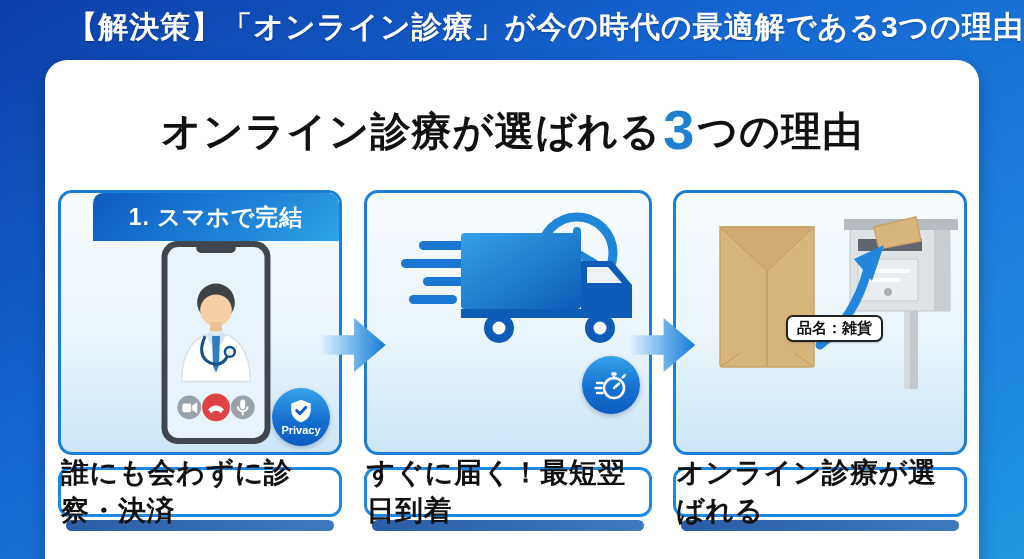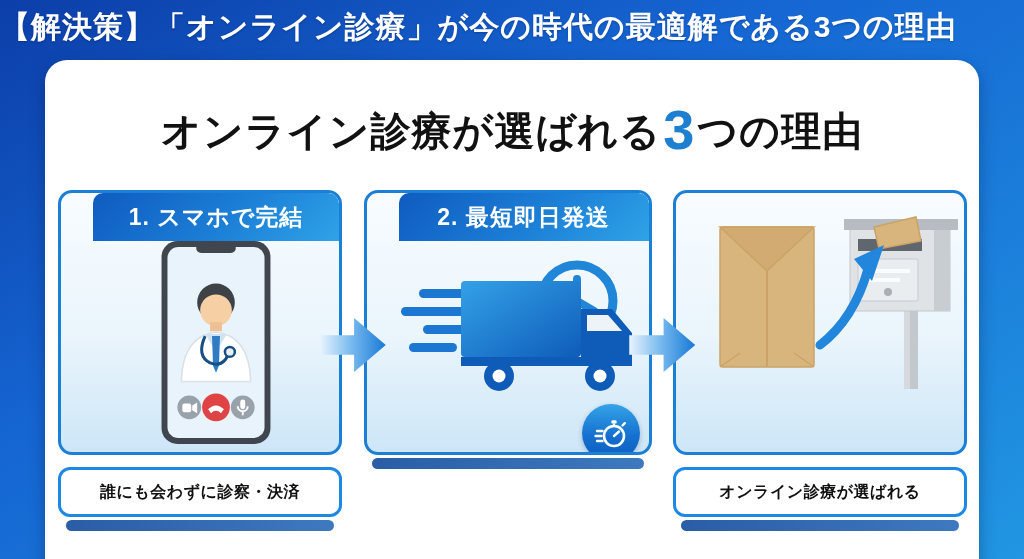--- a/index.html
+++ b/index.html
@@ -6,21 +6,21 @@
   html, body { width: 1024px; height: 559px; overflow: hidden; }
   body {
     font-family: "Liberation Sans", "DejaVu Sans", sans-serif;
     background: linear-gradient(150deg, #0c3ea8 0%, #1565d2 38%, #2196e2 100%);
     position: relative;
   }
 
   
   .top-title {
     position: absolute; left: 0; top: 7px; width: 100%;
-    text-align: left; color: #ffffff; font-weight: bold;
+    text-align: right; color: #ffffff; font-weight: bold;
     font-size: 30px; letter-spacing: 1px;
     text-shadow: 0 1px 2px rgba(0,20,60,.35);
   }
 
   
   .card {
     position: absolute; left: 45px; top: 60px; width: 934px; height: 529px;
     background: #ffffff; border-radius: 22px;
     box-shadow: 0 6px 16px rgba(0, 25, 70, 0.35);
   }
@@ -69,21 +69,21 @@
     display: flex; flex-direction: column; align-items: center; justify-content: center;
     box-shadow: 0 2px 5px rgba(0,30,80,.25);
   }
   .badge-label { color: #ffffff; font-size: 11px; font-weight: bold; line-height: 1; margin-top: 1px; }
 
   
   .caption {
     margin-top: 12px; height: 50px; background: #ffffff;
     border: 3px solid #1e88e5; border-radius: 12px;
     display: flex; align-items: center; justify-content: center;
-    font-size: 16px; font-weight: bold; color: #111111; letter-spacing: 0.5px;
+    font-size: 28px; font-weight: bold; color: #111111; letter-spacing: 0.5px;
   }
   .caption-shadow {
     margin: 3px 8px 0; height: 11px; border-radius: 8px;
     background: linear-gradient(90deg, #2a5da6, #3e79c0);
   }
 
   
   .package-label {
     position: absolute; left: 78px; top: 118px; z-index: 4;
     background: #ffffff; border: 2px solid #222222; border-radius: 7px;
@@ -132,33 +132,39 @@
                 <path d="M47,170 Q55,162 63,170 L60,174 Q55,169 50,174 Z" fill="#ffffff"></path>
               </g>
               <g>
                 <circle cx="82" cy="168" r="12" fill="#99a1ab"></circle>
                 <rect x="79.5" y="160" width="5" height="10" rx="2.5" fill="#ffffff"></rect>
                 <path d="M77,167 a5,5 0 0 0 10,0" stroke="#ffffff" stroke-width="2" fill="none"></path>
                 <line x1="82" y1="172" x2="82" y2="176" stroke="#ffffff" stroke-width="2"></line>
               </g>
             </g>
           </svg>
+          <div class="badge">
+            <svg width="26" height="26" viewBox="0 0 24 24">
+              <path d="M12 1.5 L21 5 V11 C21 16.6 17.2 20.6 12 22.4 C6.8 20.6 3 16.6 3 11 V5 Z" fill="#ffffff"></path>
+              <path d="M8 11.5 L11 14.5 L16.5 8.5" stroke="#0d5bbf" stroke-width="2.6" fill="none" stroke-linecap="round" stroke-linejoin="round"></path>
+            </svg>
+            <div class="badge-label">Privacy</div>
+          </div>
         </div>
       </div>
       <div class="caption">誰にも会わずに診察・決済</div>
       <div class="caption-shadow"></div>
     </div>
 
     <div class="arrow-slot">
       <div class="flow-arrow"></div>
     </div>
 
     <div class="panel-col">
       <div class="panel-box">
-        <div class="panel-header">2. 最短即日発送</div>
         <div class="panel-body">
           <svg width="250" height="160" viewBox="0 0 250 160" style="margin-top:16px">
             <defs>
               <linearGradient id="gblue" x1="0" y1="0" x2="1" y2="1">
                 <stop offset="0" stop-color="#34a1e8"></stop>
                 <stop offset="1" stop-color="#0e5cb8"></stop>
               </linearGradient>
             </defs>
             <g>
               <circle cx="178" cy="44" r="36" fill="none" stroke="#1f86d8" stroke-width="9"></circle>
@@ -186,20 +192,21 @@
               <rect x="17.4" y="4.2" width="5.2" height="3.4" rx="1.2" fill="#ffffff"></rect>
               <line x1="20" y1="7.6" x2="20" y2="10" stroke="#ffffff" stroke-width="2.2"></line>
               <line x1="28.5" y1="9.5" x2="30.8" y2="7.2" stroke="#ffffff" stroke-width="2.4" stroke-linecap="round"></line>
               <line x1="3" y1="15" x2="8.5" y2="15" stroke="#ffffff" stroke-width="2.4" stroke-linecap="round"></line>
               <line x1="1.5" y1="20" x2="7.5" y2="20" stroke="#ffffff" stroke-width="2.4" stroke-linecap="round"></line>
               <line x1="3" y1="25" x2="8.5" y2="25" stroke="#ffffff" stroke-width="2.4" stroke-linecap="round"></line>
             </svg>
           </div>
         </div>
       </div>
+      <div class="caption">すぐに届く！最短翌日到着</div>
       <div class="caption-shadow"></div>
     </div>
 
     <div class="arrow-slot">
       <div class="flow-arrow"></div>
     </div>
 
     <div class="panel-col">
       <div class="panel-box">
         <div class="panel-body">
@@ -221,20 +228,21 @@
               <rect x="12" y="30" width="94" height="140" rx="3" fill="#d9b57e" stroke="#c9a367" stroke-width="1.5"></rect>
               <path d="M12,30 L59,74 L106,30 Z" fill="#d2ab72" stroke="#c9a367" stroke-width="1.5"></path>
               <line x1="59" y1="74" x2="59" y2="170" stroke="#c9a367" stroke-width="2"></line>
               <path d="M12,170 L32,156 M106,170 L86,156" stroke="#c9a367" stroke-width="1.5"></path>
             </g>
             <g>
               <path d="M112,148 Q146,122 160,72" stroke="#2186dc" stroke-width="9" fill="none" stroke-linecap="round"></path>
               <polygon points="176,48 146,62 164,84" fill="#2186dc"></polygon>
             </g>
           </svg>
+          <div class="package-label">品名：雑貨</div>
         </div>
       </div>
       <div class="caption">オンライン診療が選ばれる</div>
       <div class="caption-shadow"></div>
     </div>
 
   </div>
 </div>
 
 </body></html>

